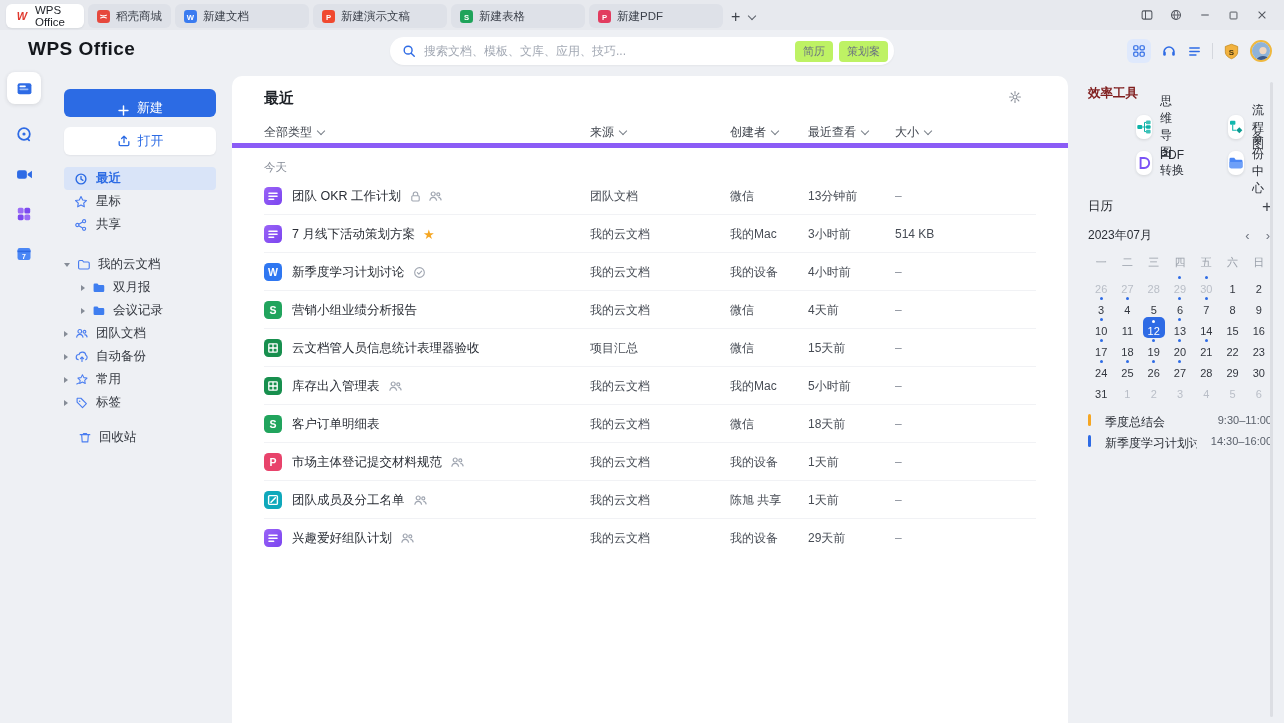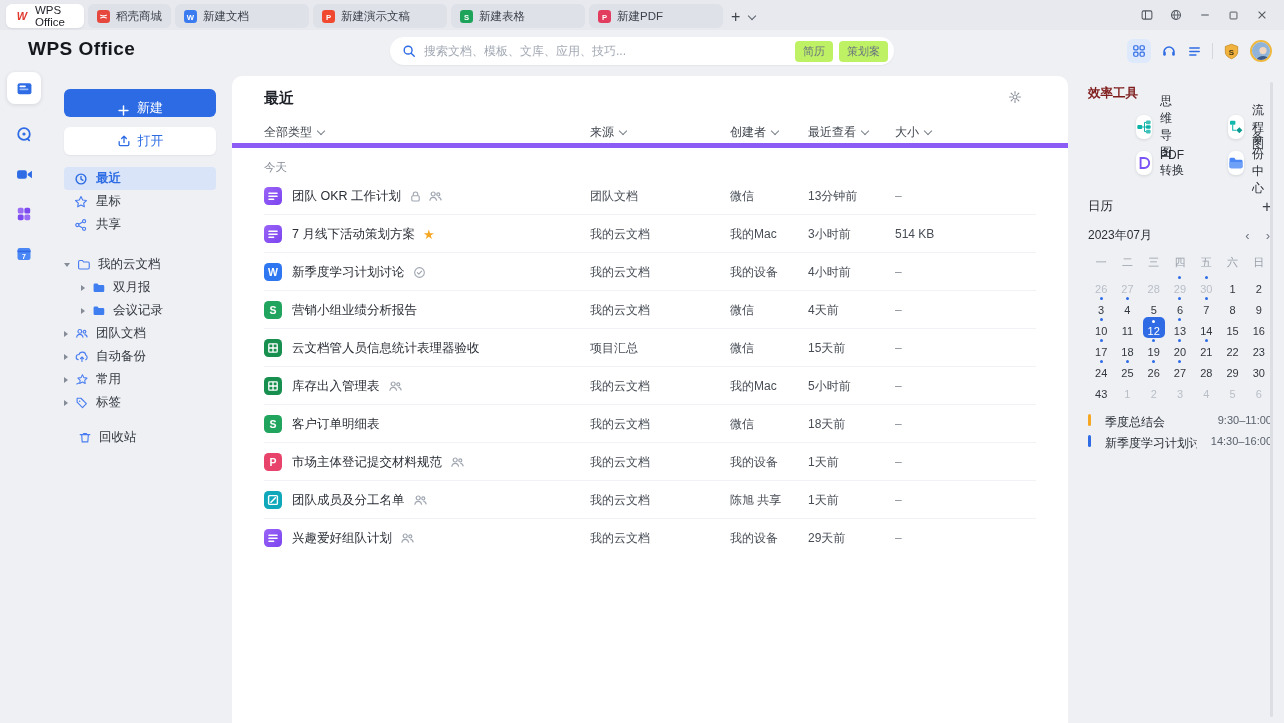--- a/index.html
+++ b/index.html
@@ -919,21 +919,21 @@
       <div class="cal-cell">
         <span class="num">28</span>
       </div>
       <div class="cal-cell">
         <span class="num">29</span>
       </div>
       <div class="cal-cell">
         <span class="num">30</span>
       </div>
       <div class="cal-cell">
-        <span class="num">43</span>
+        <span class="num">31</span>
       </div>
       <div class="cal-cell muted">
         <span class="num">1</span>
       </div>
       <div class="cal-cell muted">
         <span class="num">2</span>
       </div>
       <div class="cal-cell muted">
         <span class="num">3</span>
       </div>

